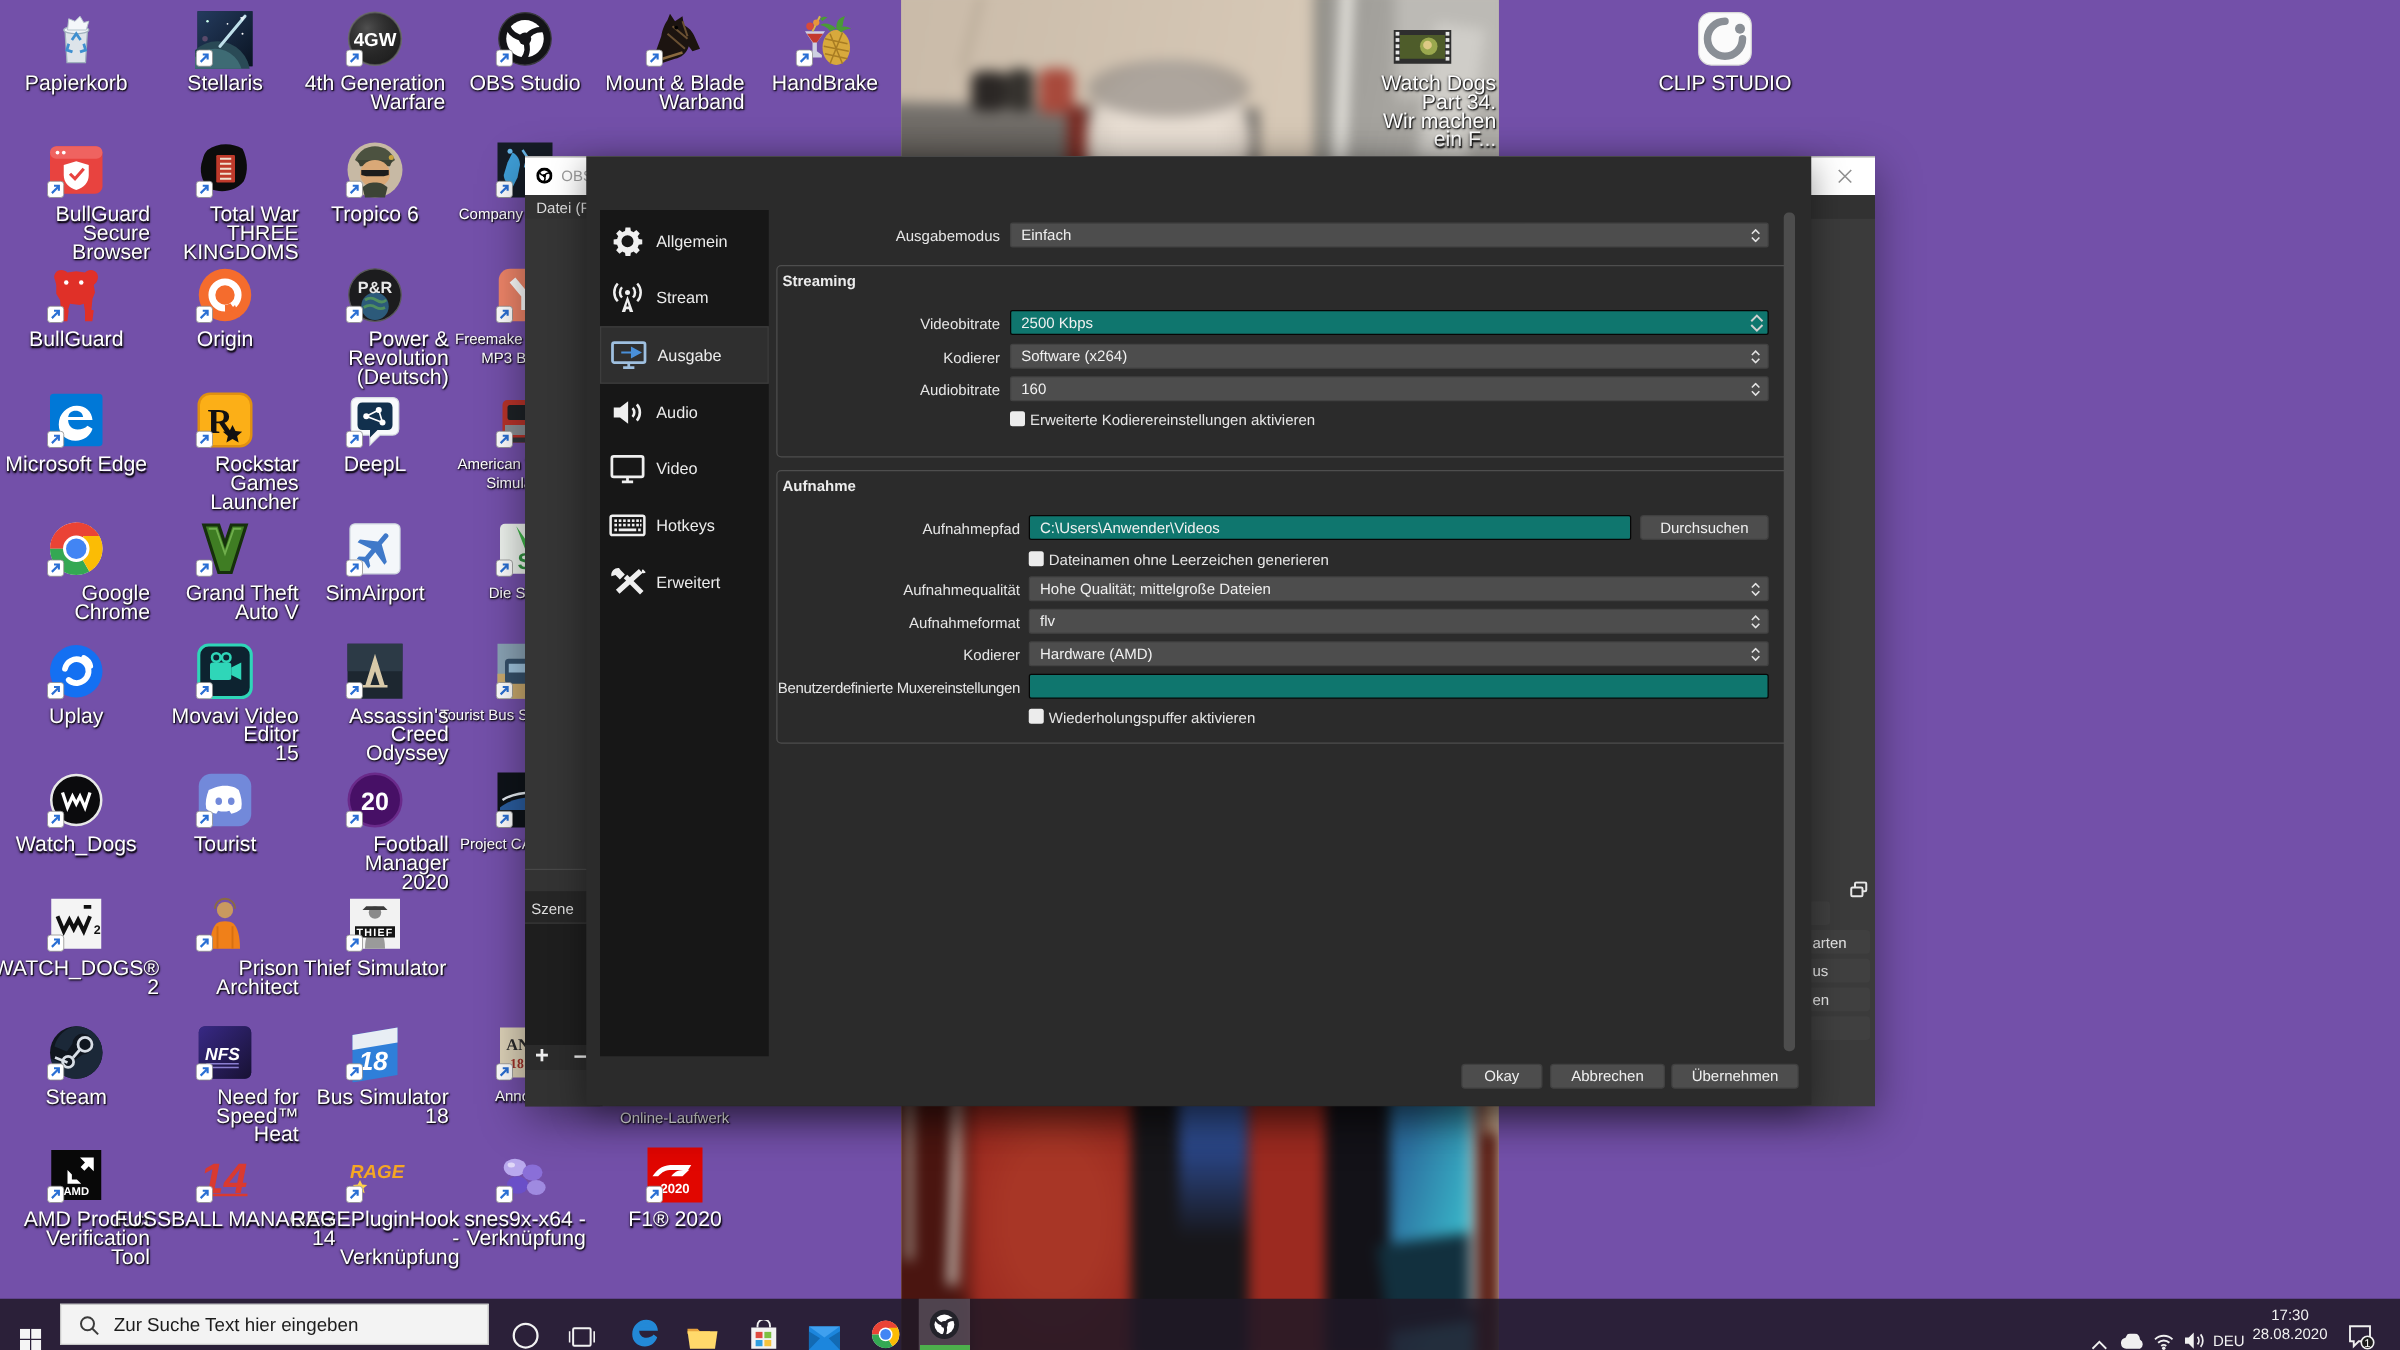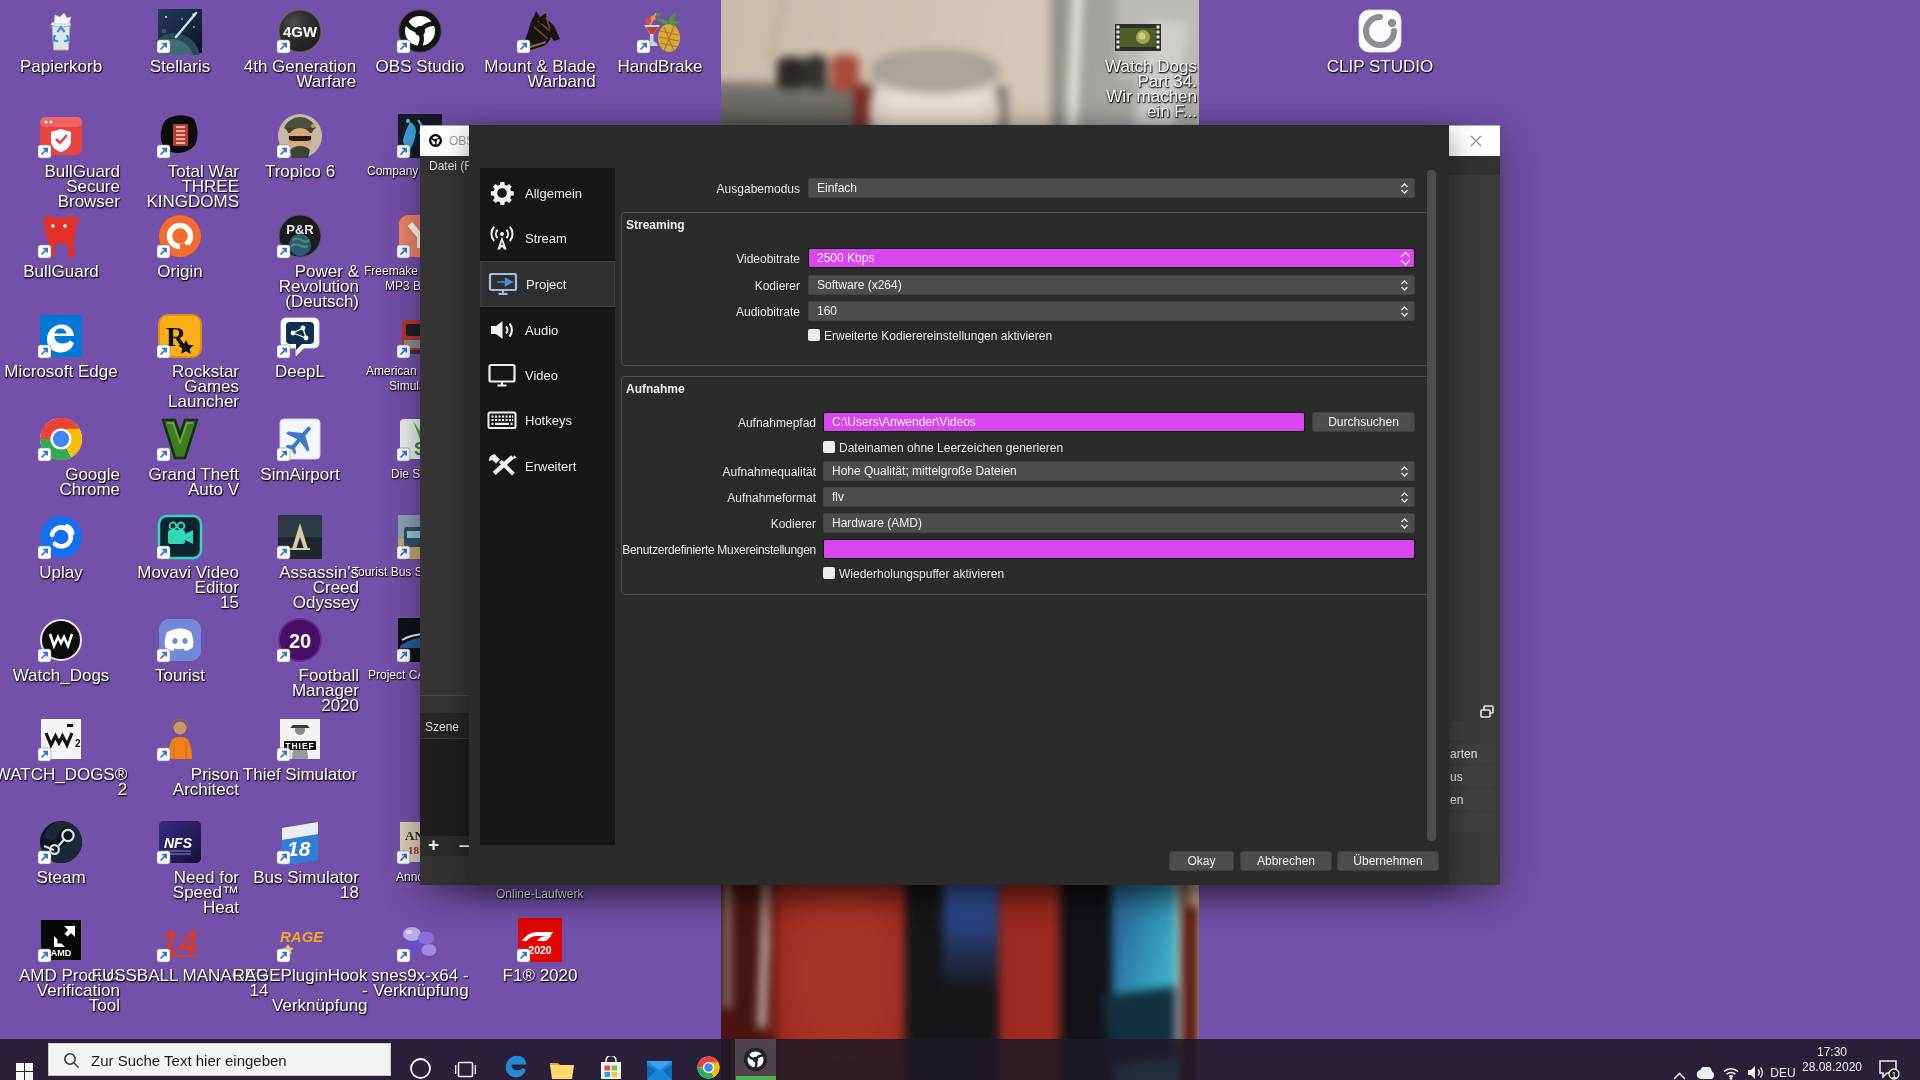--- a/index.html
+++ b/index.html
@@ -17,21 +17,21 @@
 #obswin .tb{position:absolute;left:0;top:0;width:100%;height:31px;background:#fff;box-shadow:inset 0 1px 0 #aaa;color:#9b9b9b;font-size:12px}
 #obswin .mb{position:absolute;left:0;top:31px;width:100%;height:19px;background:#323232;color:#ddd;font-size:12px}
 
 #dlg{position:absolute;left:469px;top:125px;width:980px;height:759px;z-index:20;background:#2b2b2b;box-shadow:0 8px 26px rgba(0,0,0,.42)}
 #dlg .tb{position:absolute;left:0;top:0;width:100%;height:32px;background:#fff;box-shadow:inset 0 1px 0 #aaa;color:#000}
 .sideitem{position:absolute;left:0;width:135px;height:46px;color:#ececec;font-size:13px}
 .sideitem .txt{position:absolute;left:45px;top:50%;transform:translateY(-50%)}
 .sideitem svg{position:absolute;left:7px;top:50%;transform:translateY(-50%);width:30px;height:30px}
 .rlabel{position:absolute;font-size:12px;color:#e6e6e6;white-space:nowrap}
 .drop{position:absolute;height:20px;background:#4d4d4d;border:1px solid #424242;border-radius:2px;color:#f0f0f0;font-size:12px;line-height:18px;padding-left:8px;white-space:nowrap}
-.darkin{position:absolute;height:20px;background:#d946ef;border:1px solid #060606;border-radius:2px;color:#f0f0f0;font-size:12px;line-height:18px;padding-left:8px;white-space:nowrap}
+.darkin{position:absolute;height:20px;background:#0f766e;border:1px solid #060606;border-radius:2px;color:#f0f0f0;font-size:12px;line-height:18px;padding-left:8px;white-space:nowrap}
 .chev{position:absolute;right:5px;top:0;height:100%;display:flex;flex-direction:column;justify-content:center;align-items:center;gap:1px}
 .cbx{position:absolute;width:12px;height:12px;background:#ececec;border-radius:2px}
 .cblabel{position:absolute;font-size:12px;color:#e6e6e6;white-space:nowrap}
 .gbox{position:absolute;border:1px solid #4e4e4e;border-radius:4px}
 .gtitle{position:absolute;font-size:12px;font-weight:bold;color:#ececec}
 .btn{position:absolute;height:20px;background:#4d4d4d;border:1px solid #404040;border-radius:3px;color:#f0f0f0;font-size:12px;text-align:center;line-height:18px}
 
 #taskbar{position:absolute;left:0;top:1039px;width:1920px;height:41px;background:rgba(32,24,38,.86);z-index:40}
 .tbi{position:absolute;top:0;height:41px;display:flex;align-items:flex-end;justify-content:center}
 </style></head>
@@ -646,21 +646,21 @@
           <path fill="#efefef" d="M15 13.5l4.6 13h-2.8l-.7-2.1h-2.2l-.7 2.1h-2.8zm1 8.6l-1-3.4-1 3.4z"></path>
         </svg>
         <span class="txt">Stream</span>
       </div>
     <div class="sideitem" style="top:93px;background:#2f2f2f;border:1px solid #3d3d3d">
         <svg viewBox="0 0 30 30">
           <rect x="2" y="5" width="26" height="16" rx="1.5" fill="none" stroke="#9fc0e0" stroke-width="2.2"></rect>
           <path d="M9 13h8.5V9.5L24 13l-6.5 3.5V13z" fill="#4a90d9" stroke="#4a90d9" stroke-width="1.5"></path>
           <path d="M10.5 25h9M15 21.5V25" stroke="#9fc0e0" stroke-width="2.2"></path>
         </svg>
-        <span class="txt">Project</span>
+        <span class="txt">Ausgabe</span>
       </div>
     <div class="sideitem" style="top:139px">
         <svg viewBox="0 0 30 30">
           <path fill="#efefef" d="M4 11v8h5l6.5 5V6L9 11z"></path>
           <g stroke="#efefef" fill="none" stroke-width="2.1">
             <path d="M19 11.5a5 5 0 0 1 0 7"></path>
             <path d="M22.5 8.5a10 10 0 0 1 0 13"></path>
           </g>
         </svg>
         <span class="txt">Audio</span>

